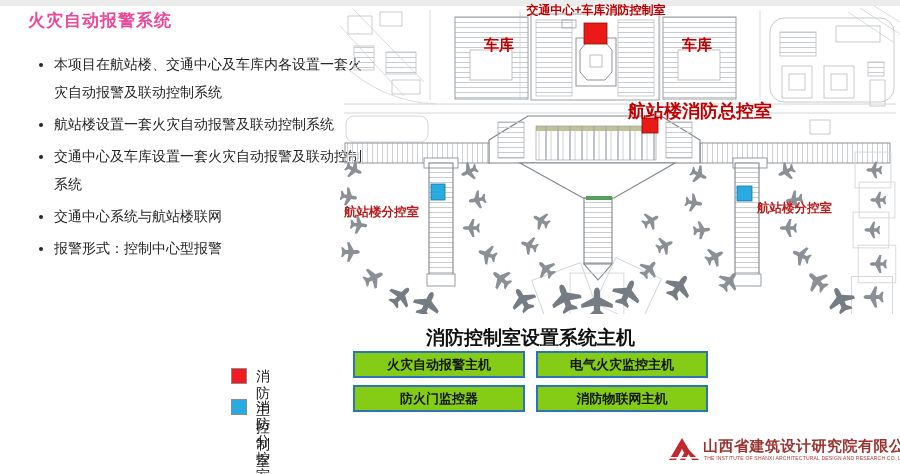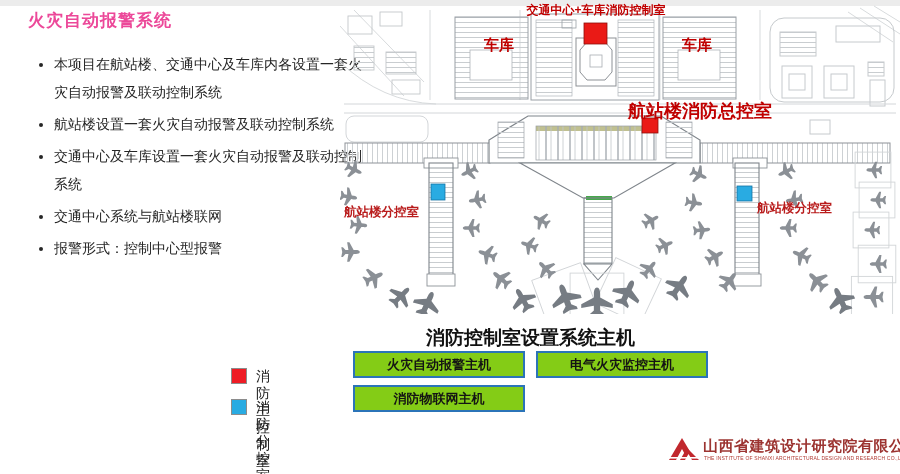--- a/index.html
+++ b/index.html
@@ -235,20 +235,21 @@
 </div>
 <div class="legend-row" style="left:231px;top:399px;">
   <span class="legend-swatch blue"></span>
   <span class="legend-label">消防分控室</span>
 </div>
 
 <div class="hosts-title">消防控制室设置系统主机</div>
 <div class="host-grid" id="host-grid">
     <div class="host-box">火灾自动报警主机</div>
     <div class="host-box">电气火灾监控主机</div>
+    <div class="host-box">防火门监控器</div>
     <div class="host-box">消防物联网主机</div>
   </div>
 
 <div class="footer">
   <svg width="32" height="26" viewBox="0 0 32 26">
     <polygon points="1,24 14,2 27,24" fill="#c1272d"></polygon>
     <polygon points="8,24 14,13 20,24" fill="#ffffff"></polygon>
     <polygon points="12,24 19,12 31,24" fill="#c1272d"></polygon>
     <polygon points="17,24 20.5,18 24,24" fill="#ffffff"></polygon>
     <rect x="1" y="21" width="30" height="1.6" fill="#ffffff"></rect>

